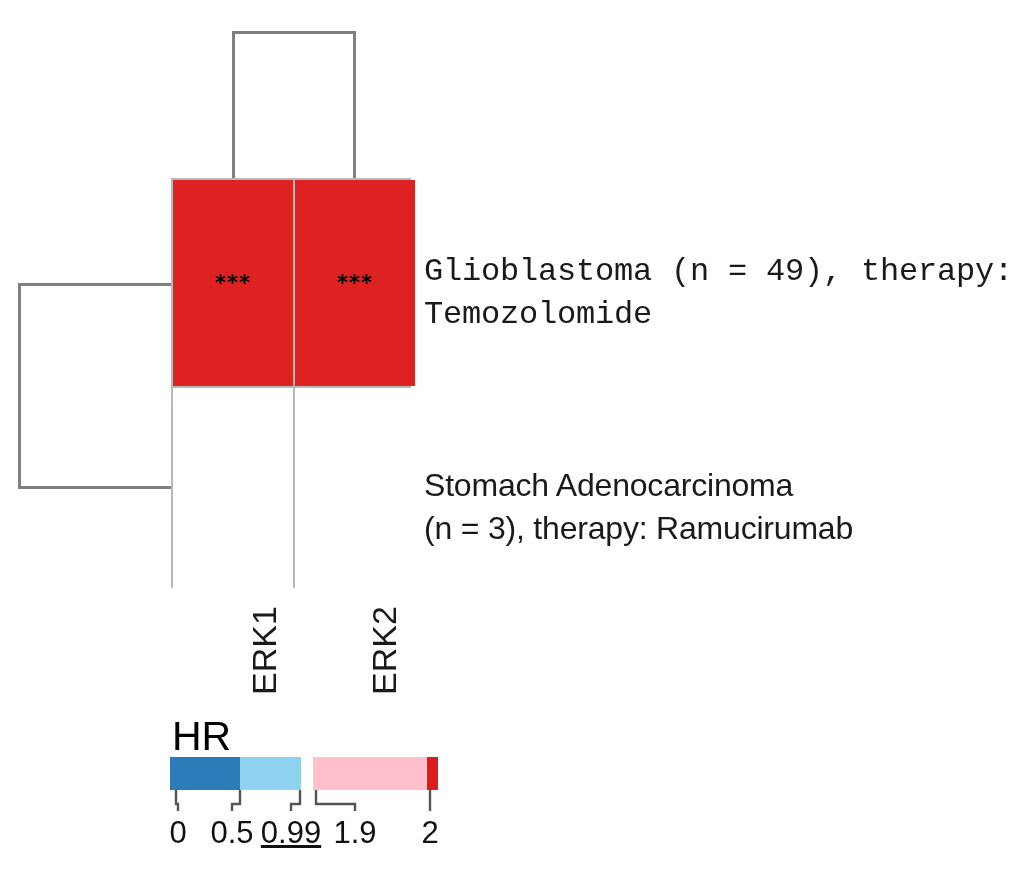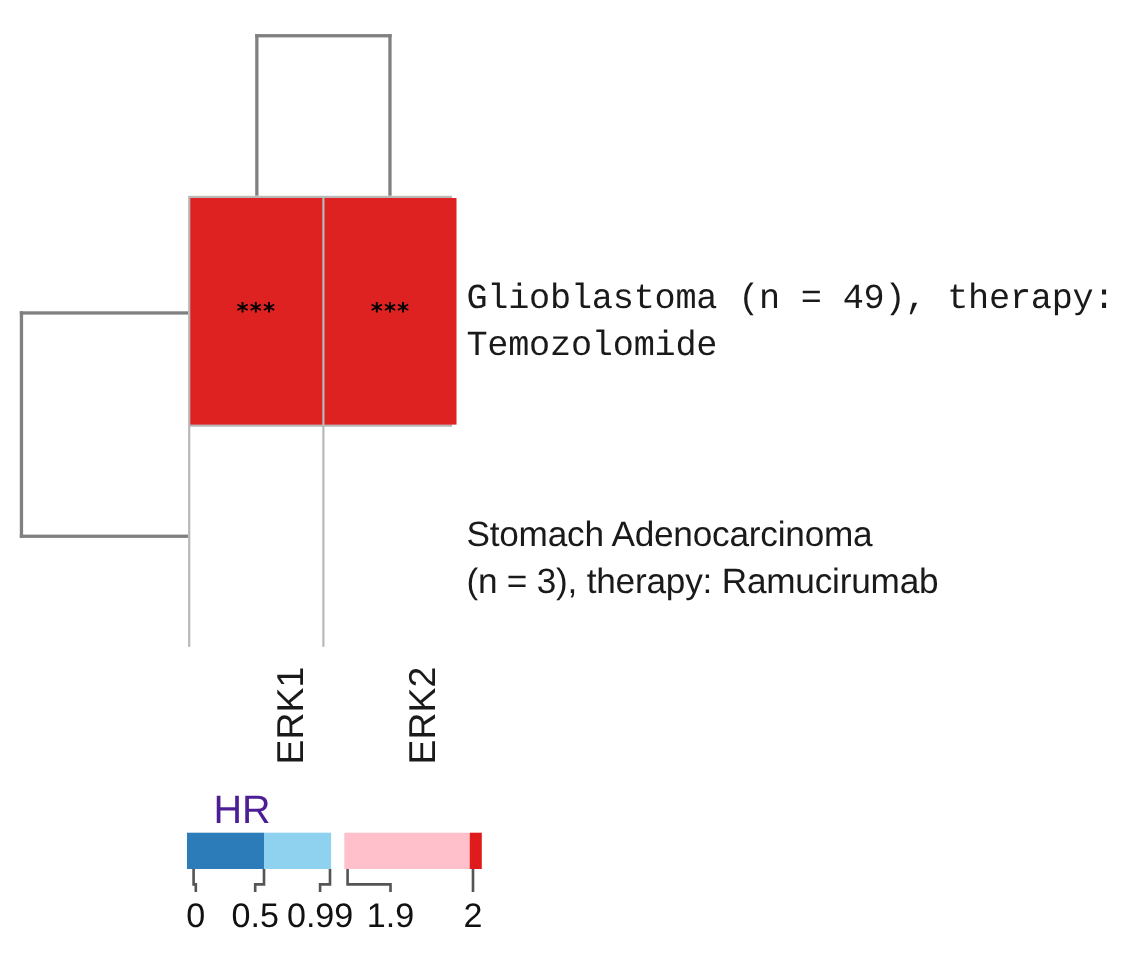--- a/index.html
+++ b/index.html
@@ -105,25 +105,25 @@
     white-space: pre-line;
     letter-spacing: -0.2px;
   }
   #row-label-0 { top: 250px; font-family: Liberation Mono, monospace; }
   #row-label-1 { top: 464px; }
 
   
   .legend { position: absolute; left: 0; top: 0; }
   .legend-title {
     position: absolute;
-    left: 194px;
+    left: 172px;
     top: 718px;
-    font-size: 36px;
+    font-size: 41px;
     line-height: 36px;
-    color: #4c1d95;
+    color: #000000;
   }
   .legend-bar {
     position: absolute;
     left: 170px;
     top: 757px;
     height: 33px;
   }
   .legend-seg {
     position: absolute;
     top: 0;
@@ -181,19 +181,19 @@
     <svg id="legend-connectors" width="1032" height="877" style="position:absolute;left:0;top:0;pointer-events:none;">
         <path d="M 176 790 L 176 804 L 178 804 L 178 811" stroke="#555555" stroke-width="2.4" fill="none"></path>
         <path d="M 240 790 L 240 804 L 232 804 L 232 811" stroke="#555555" stroke-width="2.4" fill="none"></path>
         <path d="M 300 790 L 300 804 L 291 804 L 291 811" stroke="#555555" stroke-width="2.4" fill="none"></path>
         <path d="M 316 790 L 316 804 L 355 804 L 355 811" stroke="#555555" stroke-width="2.4" fill="none"></path>
         <path d="M 430 790 L 430 811" stroke="#555555" stroke-width="2.4" fill="none"></path>
       </svg>
     <div id="legend-labels">
         <div class="legend-ticklabel" style="left: 178px; top: 815px;">0</div>
         <div class="legend-ticklabel" style="left: 232px; top: 815px;">0.5</div>
-        <div class="legend-ticklabel" style="left: 291px; top: 815px;">0.99</div>
+        <div class="legend-ticklabel" style="left: 291px; top: 815px; text-decoration: underline;">0.99</div>
         <div class="legend-ticklabel" style="left: 355px; top: 815px;">1.9</div>
         <div class="legend-ticklabel" style="left: 430px; top: 815px;">2</div>
       </div>
   </div>
 
 </div>
 
 </body></html>

